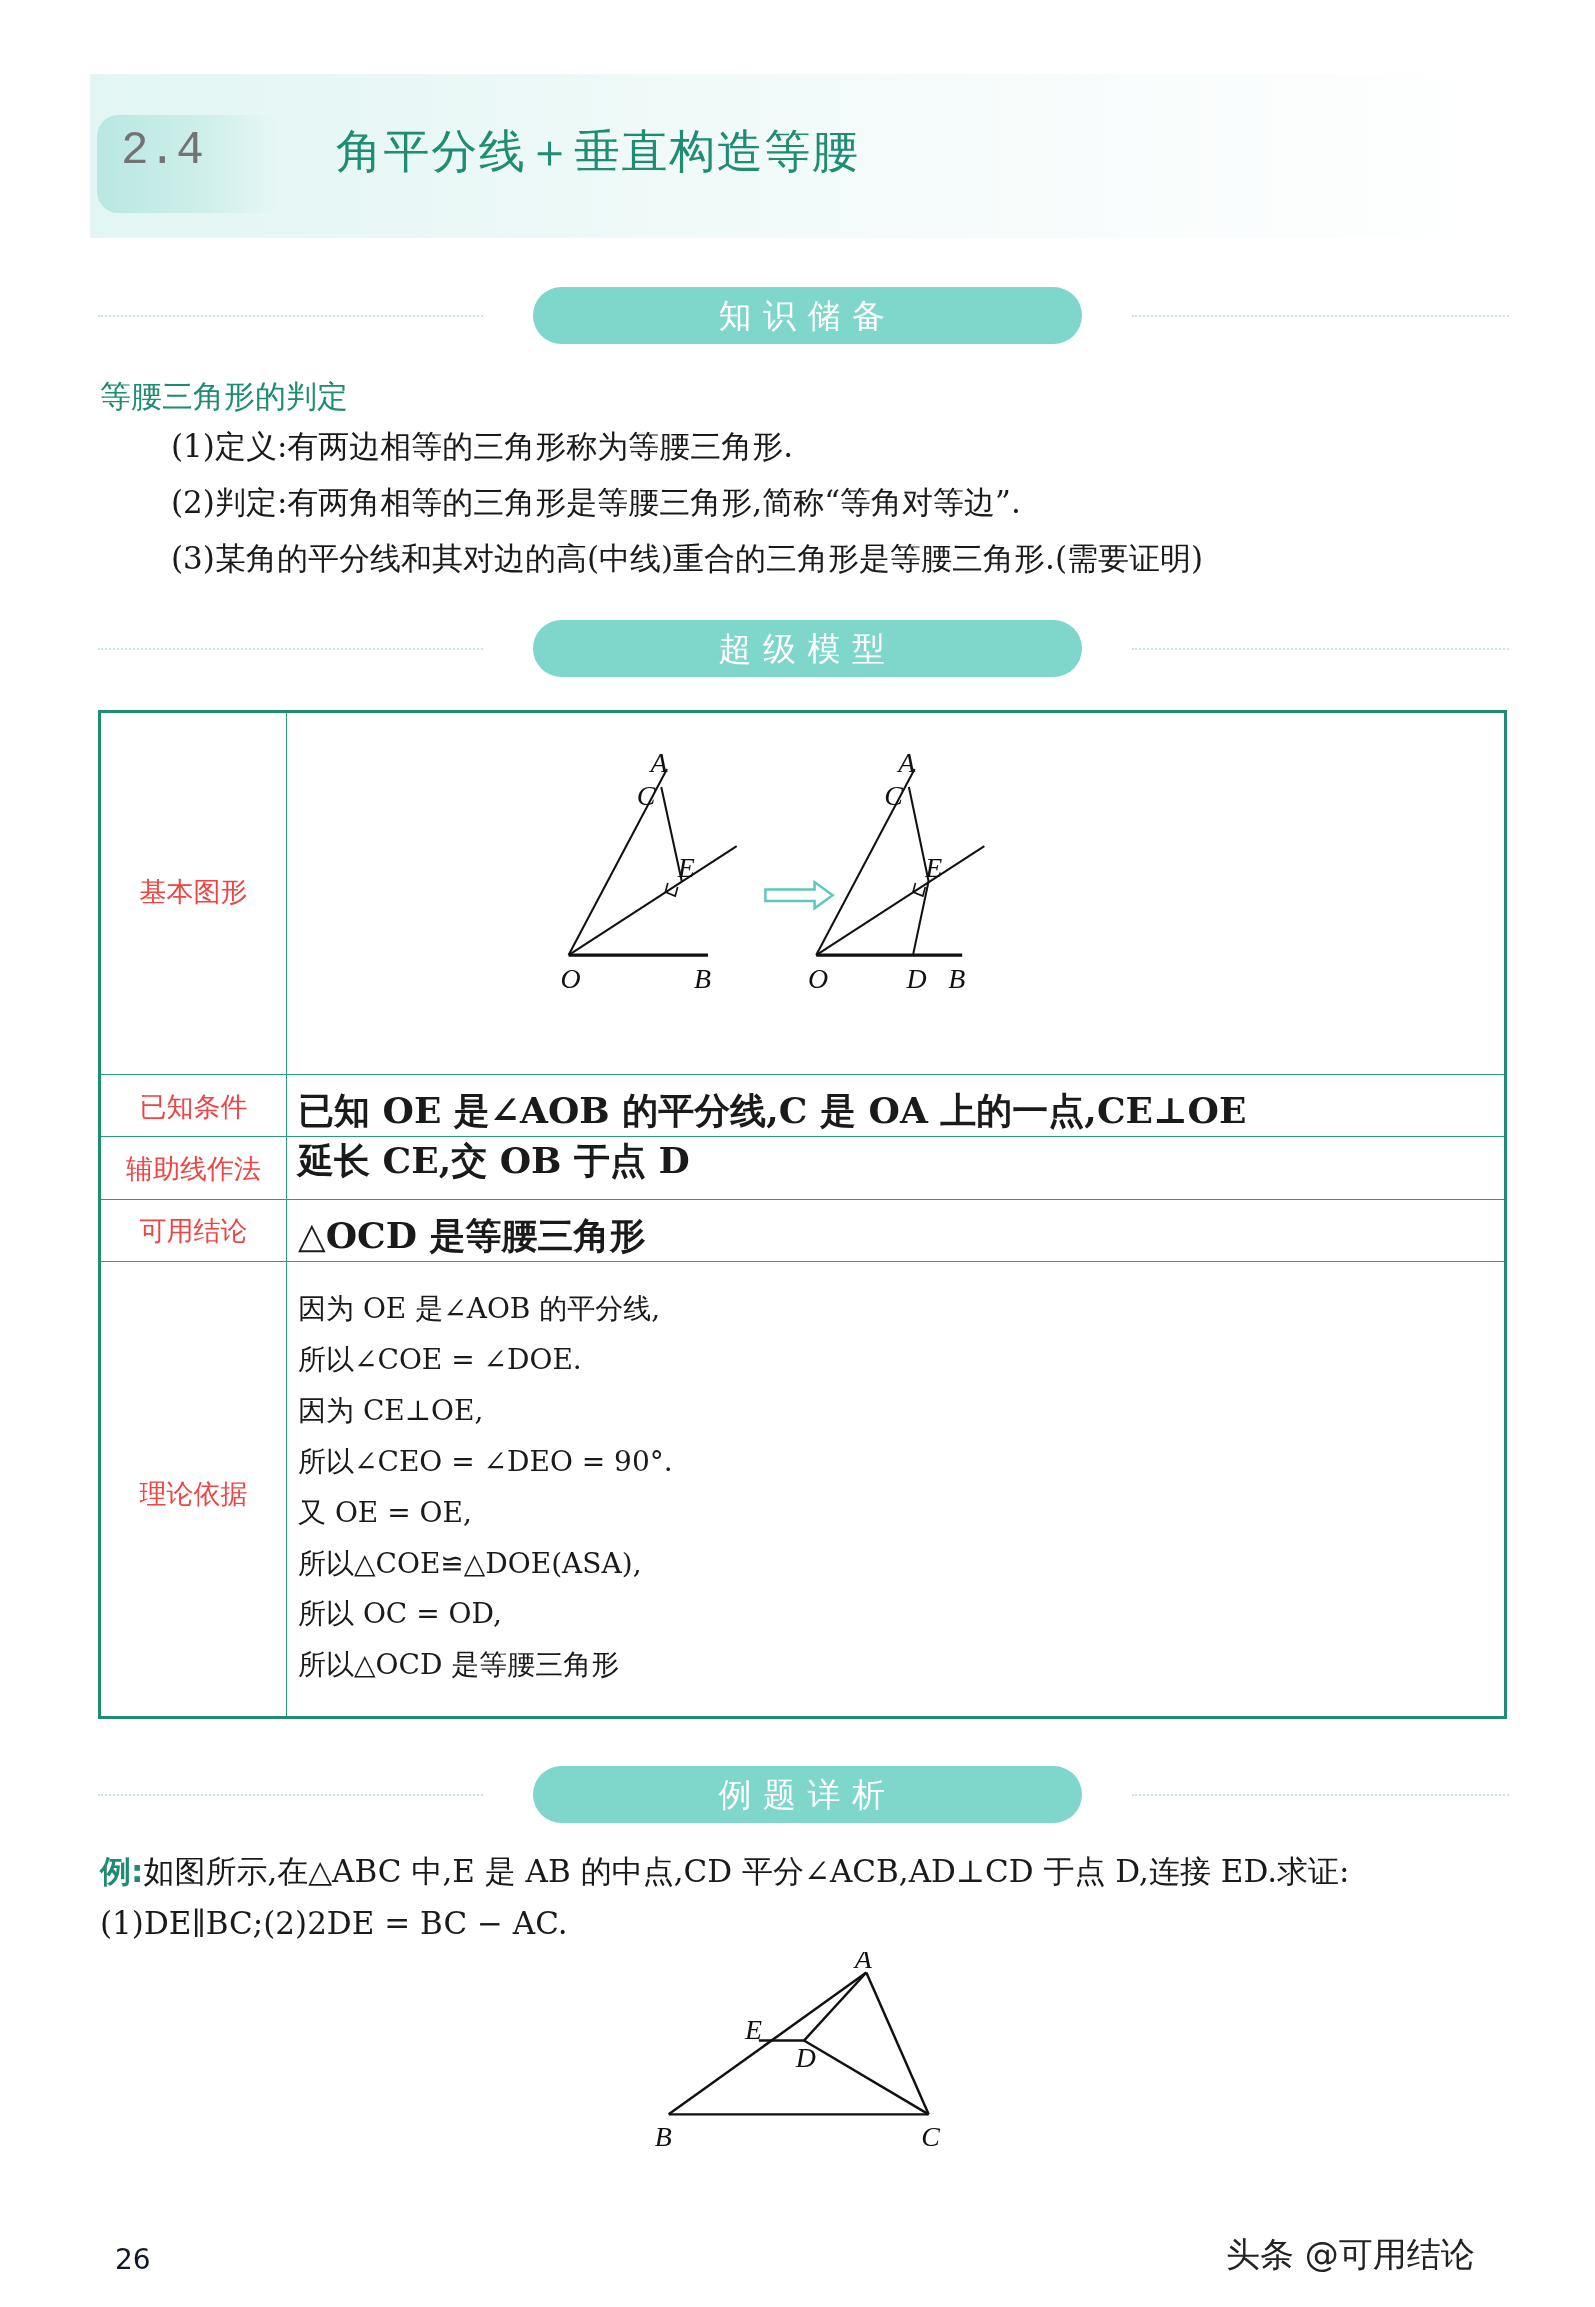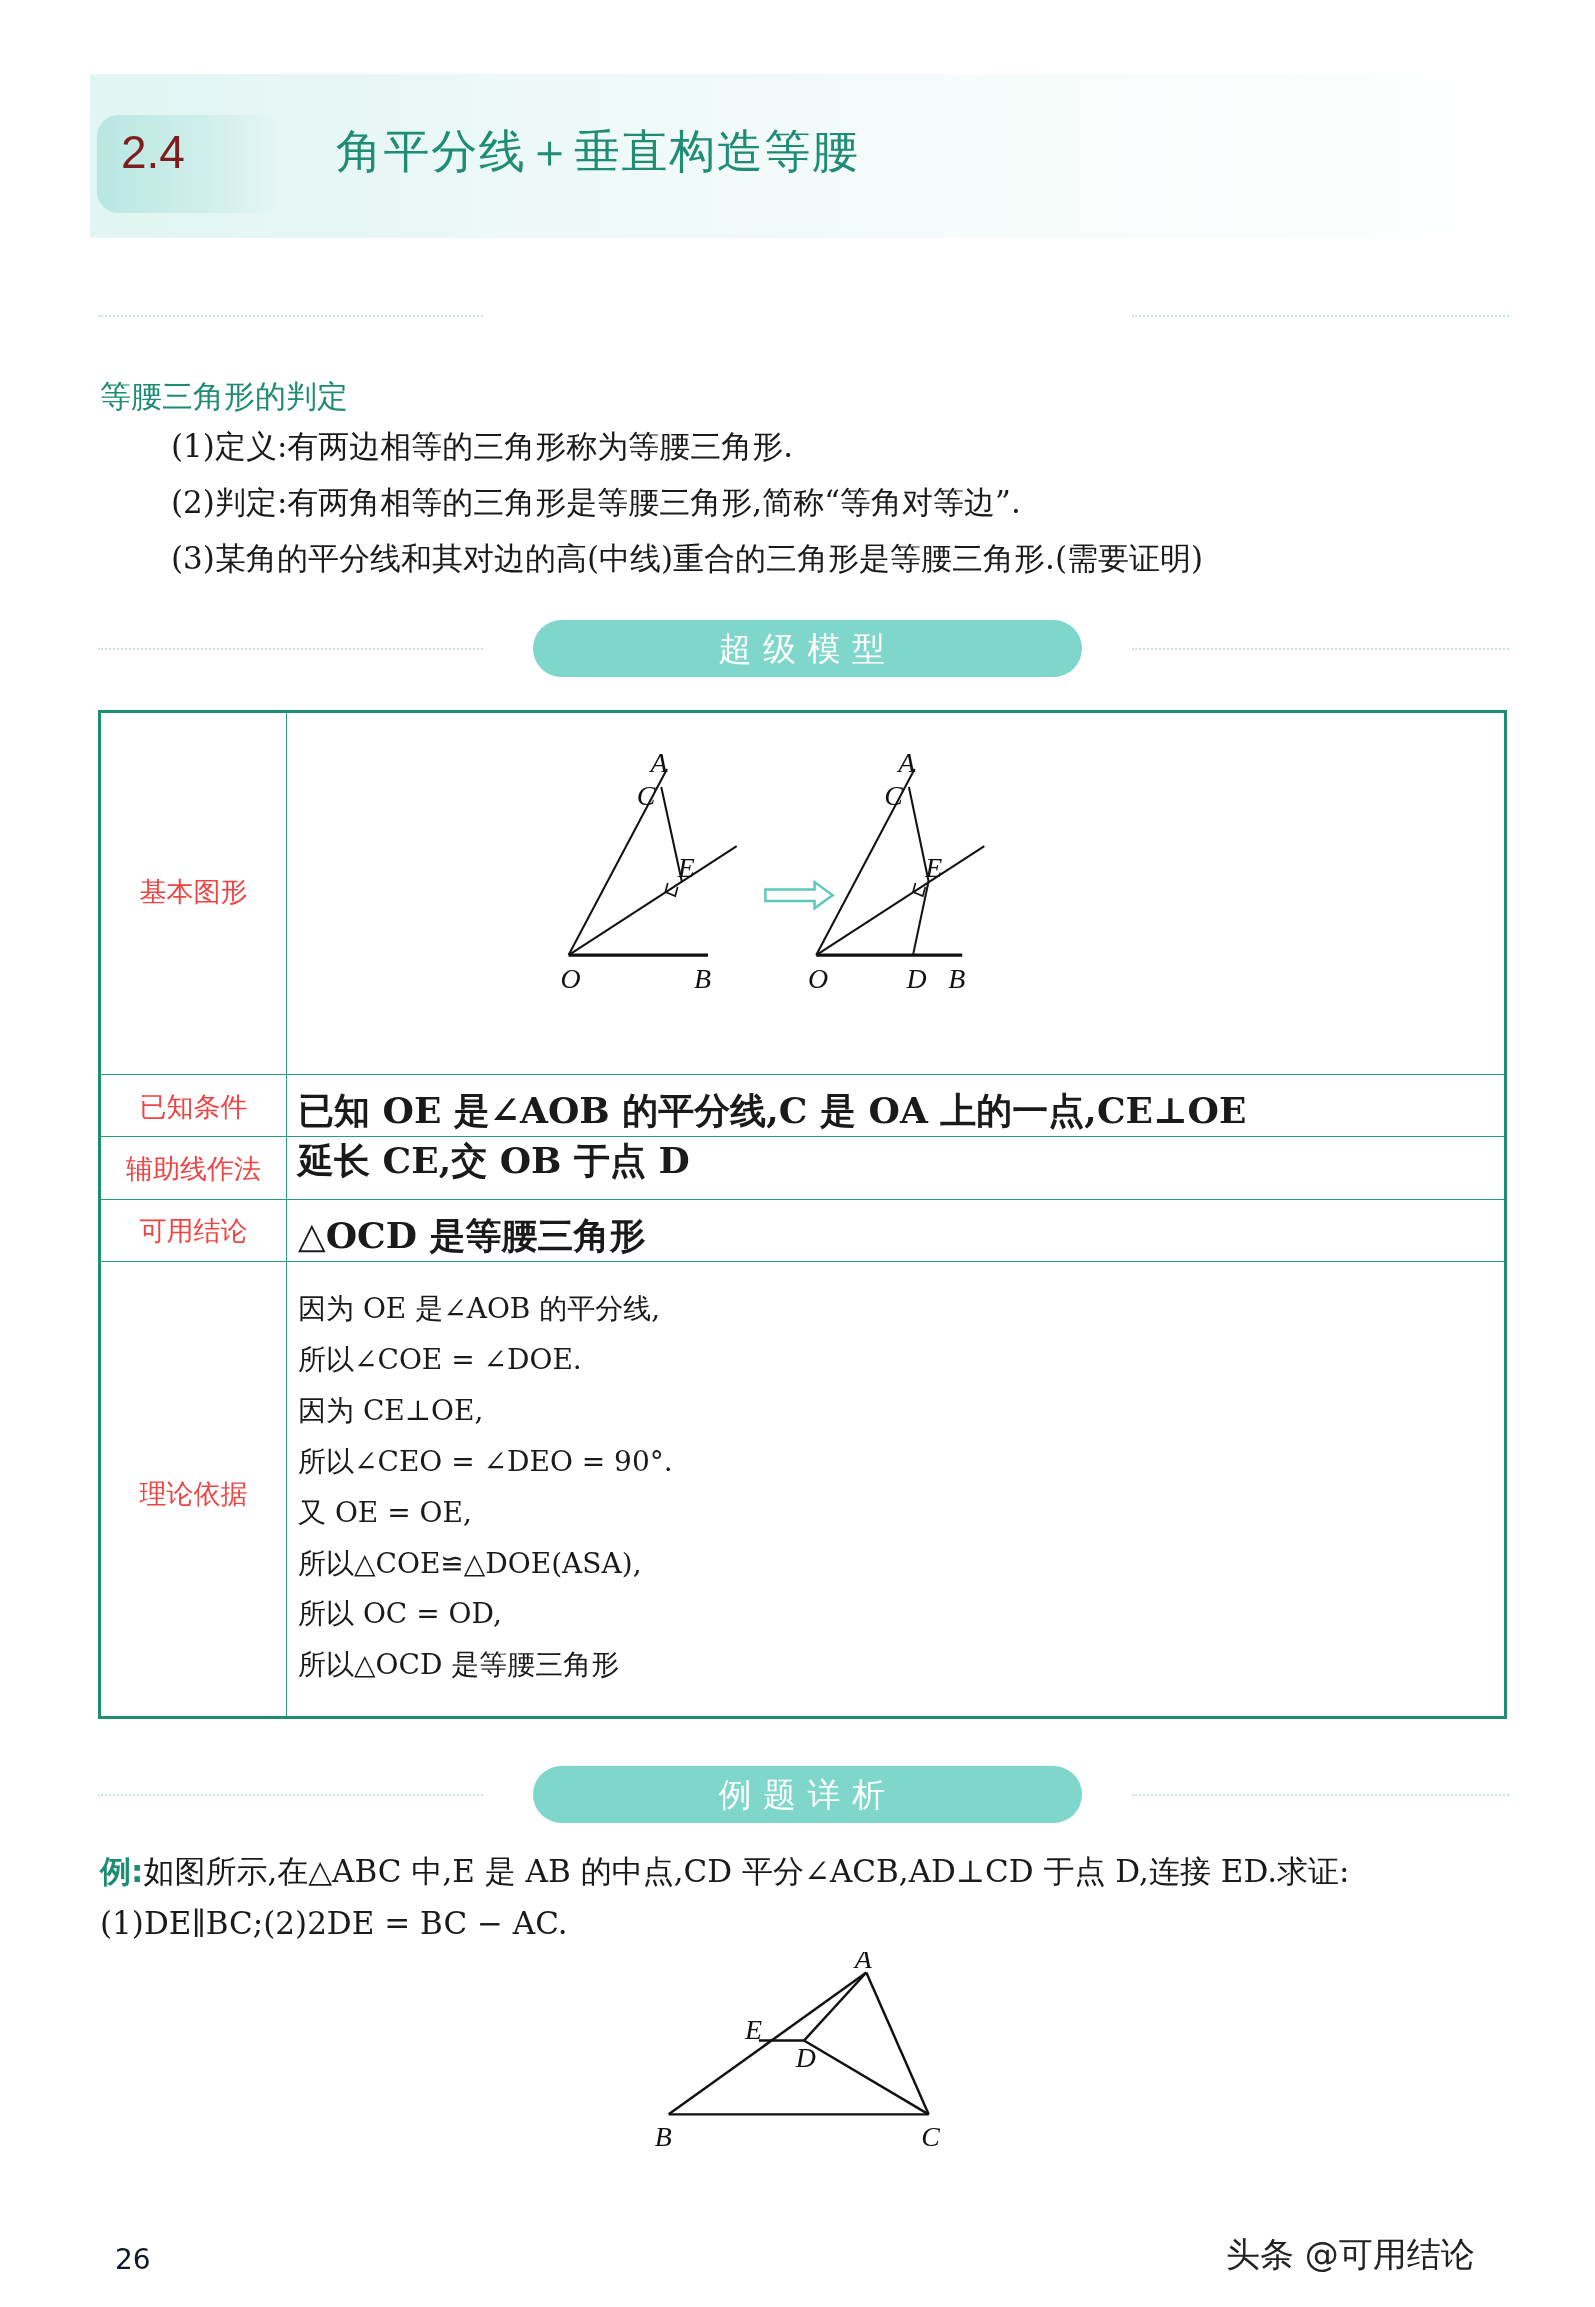--- a/index.html
+++ b/index.html
@@ -6,21 +6,21 @@
   body { width: 1595px; height: 2307px; position: relative; overflow: hidden;
          font-family: "DejaVu Serif", "Liberation Serif", serif; color: #1a1a1a; }
   .abs { position: absolute; }
 
   
   .hdr-bg { left: 90px; top: 74px; width: 1443px; height: 164px;
             background: linear-gradient(90deg, rgba(170,228,222,0.35), rgba(220,242,240,0.25) 60%, rgba(255,255,255,0) 100%); }
   .hdr-badge { left: 97px; top: 115px; width: 180px; height: 98px;
                background: linear-gradient(90deg, #b9e7e2 0%, #cdeeea 55%, rgba(255,255,255,0) 100%);
                border-radius: 21.3px 0 0 21.3px; }
-  .hdr-num { left: 121px; top: 125px; font-family: Liberation Sans, sans-serif; font-size: 46px; color: #7f1d1d; }
+  .hdr-num { left: 121px; top: 125px; font-family: Liberation Mono, monospace; font-size: 46px; color: #737373; }
   .hdr-title { left: 336px; top: 121px; font-family: "DejaVu Sans", sans-serif; font-size: 46px; color: #1f8c74; letter-spacing: 1.6px; }
 
   
   .sec { left: 90px; width: 1419px; height: 57px; }
   .sec .dots { position: absolute; top: 28px; height: 0; border-top: 2.5px dotted #c8e6e1; }
   .sec .dots.l { left: 8.2px; width: 385px; }
   .sec .dots.r { left: 1042px; width: 377px; }
   .sec .pill { position: absolute; left: 443px; top: 0; width: 549px; height: 57px;
                background: #7fd6cb; border-radius: 29px; text-align: center; line-height: 57px;
                font-family: "DejaVu Sans", sans-serif; font-size: 33px; color: #ffffff; letter-spacing: 11.5px; }
@@ -50,20 +50,21 @@
 </head>
 <body>
 
 <div class="abs hdr-bg"></div>
 <div class="abs hdr-badge"></div>
 <div class="abs hdr-num">2.4</div>
 <div class="abs hdr-title">角平分线＋垂直构造等腰</div>
 
 <div class="abs sec" style="top:287px;">
   <div class="dots l"></div>
+  <div class="pill">知识储备</div>
   <div class="dots r"></div>
 </div>
 
 <div class="abs teal-h k-title">等腰三角形的判定</div>
 <div class="abs k-item" style="top:426px;">(1)定义:有两边相等的三角形称为等腰三角形.</div>
 <div class="abs k-item" style="top:482px;">(2)判定:有两角相等的三角形是等腰三角形,简称“等角对等边”.</div>
 <div class="abs k-item" style="top:538px;">(3)某角的平分线和其对边的高(中线)重合的三角形是等腰三角形.(需要证明)</div>
 
 <div class="abs sec" style="top:620px;">
   <div class="dots l"></div>

